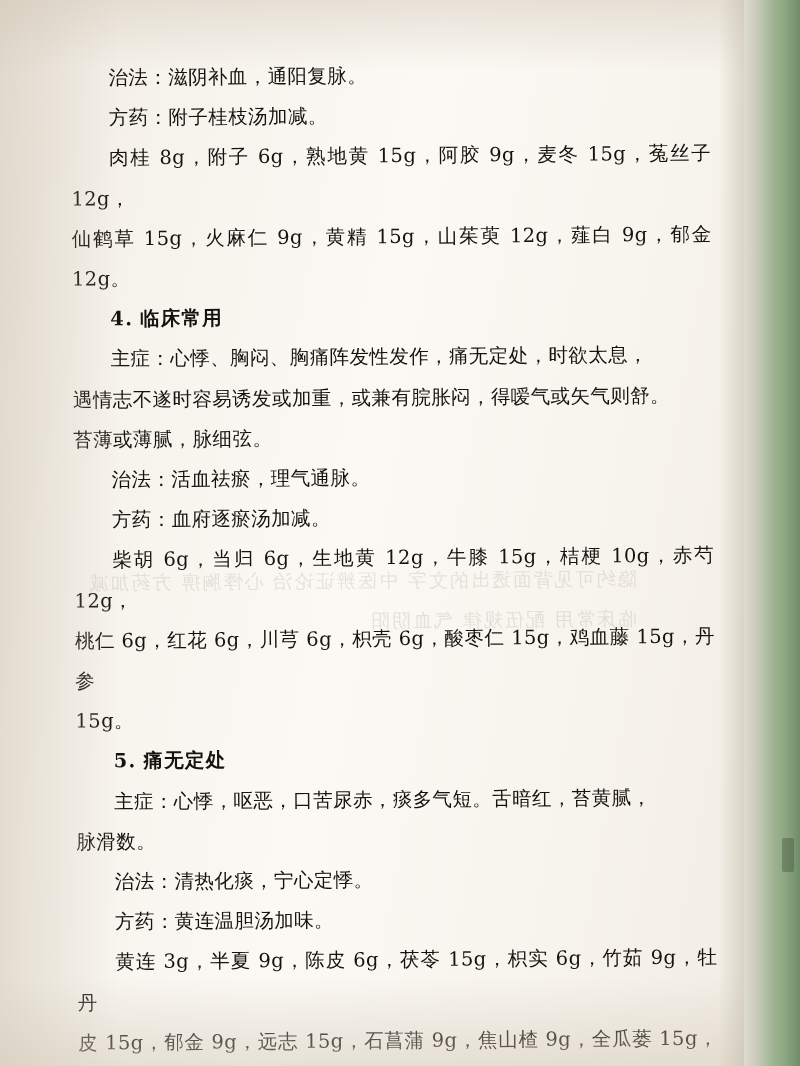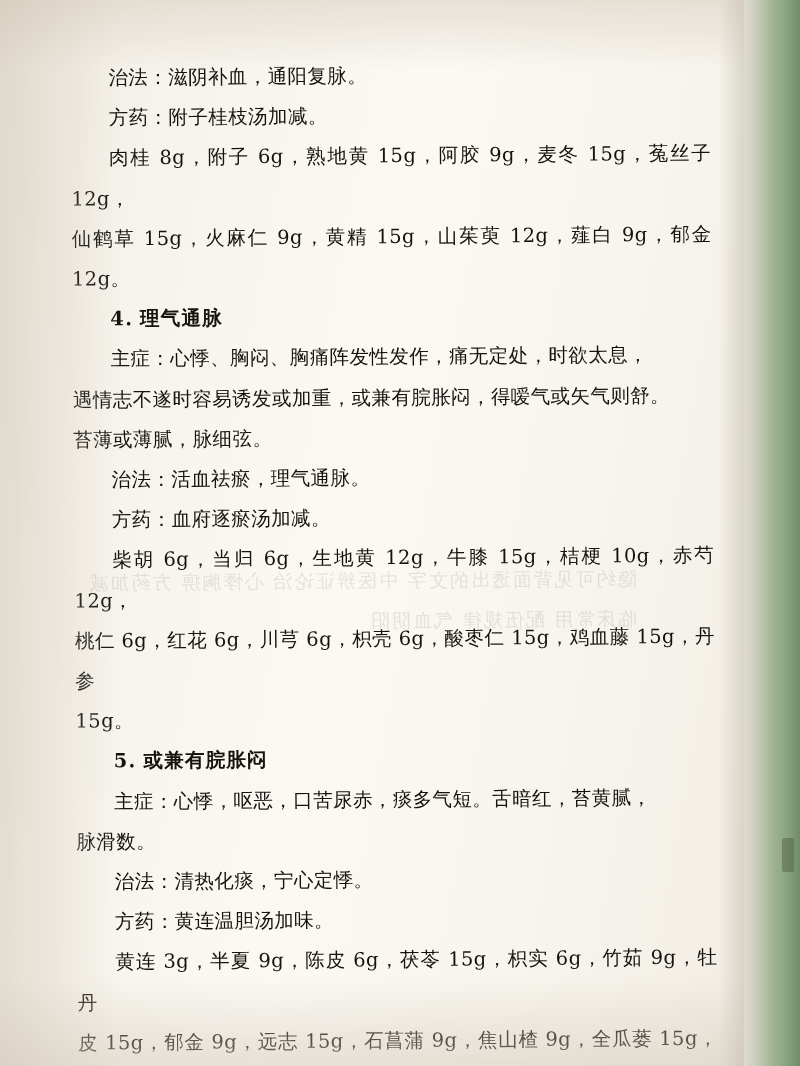--- a/index.html
+++ b/index.html
@@ -149,34 +149,34 @@
     <div class="bleed">隐约可见背面透出的文字 中医辨证论治 心悸胸痹 方药加减 临床常用 配伍规律 气血阴阳</div>
 
     <div class="text-body">
 
       <p class="para indent-2">治法：滋阴补血，通阳复脉。</p>
       <p class="para indent-2">方药：附子桂枝汤加减。</p>
       <p class="para indent-2">肉桂 8g，附子 6g，熟地黄 15g，阿胶 9g，麦冬 15g，菟丝子 12g，</p>
       <p class="para no-indent">仙鹤草 15g，火麻仁 9g，黄精 15g，山茱萸 12g，薤白 9g，郁金 12g。</p>
 
       <p class="para heading">
-        <span class="num">4.</span><span>理气通脉</span>
+        <span class="num">4.</span><span>临床常用</span>
       </p>
 
       <p class="para indent-2">主症：心悸、胸闷、胸痛阵发性发作，痛无定处，时欲太息，</p>
       <p class="para no-indent">遇情志不遂时容易诱发或加重，或兼有脘胀闷，得嗳气或矢气则舒。</p>
       <p class="para no-indent">苔薄或薄腻，脉细弦。</p>
       <p class="para indent-2">治法：活血祛瘀，理气通脉。</p>
       <p class="para indent-2">方药：血府逐瘀汤加减。</p>
       <p class="para indent-2">柴胡 6g，当归 6g，生地黄 12g，牛膝 15g，桔梗 10g，赤芍 12g，</p>
       <p class="para no-indent">桃仁 6g，红花 6g，川芎 6g，枳壳 6g，酸枣仁 15g，鸡血藤 15g，丹参</p>
       <p class="para no-indent">15g。</p>
 
       <p class="para heading">
-        <span class="num">5.</span><span>或兼有脘胀闷</span>
+        <span class="num">5.</span><span>痛无定处</span>
       </p>
 
       <p class="para indent-2">主症：心悸，呕恶，口苦尿赤，痰多气短。舌暗红，苔黄腻，</p>
       <p class="para no-indent">脉滑数。</p>
       <p class="para indent-2">治法：清热化痰，宁心定悸。</p>
       <p class="para indent-2">方药：黄连温胆汤加味。</p>
       <p class="para indent-2">黄连 3g，半夏 9g，陈皮 6g，茯苓 15g，枳实 6g，竹茹 9g，牡丹</p>
       <p class="para no-indent">皮 15g，郁金 9g，远志 15g，石菖蒲 9g，焦山楂 9g，全瓜蒌 15g，胆</p>
 
     </div>

